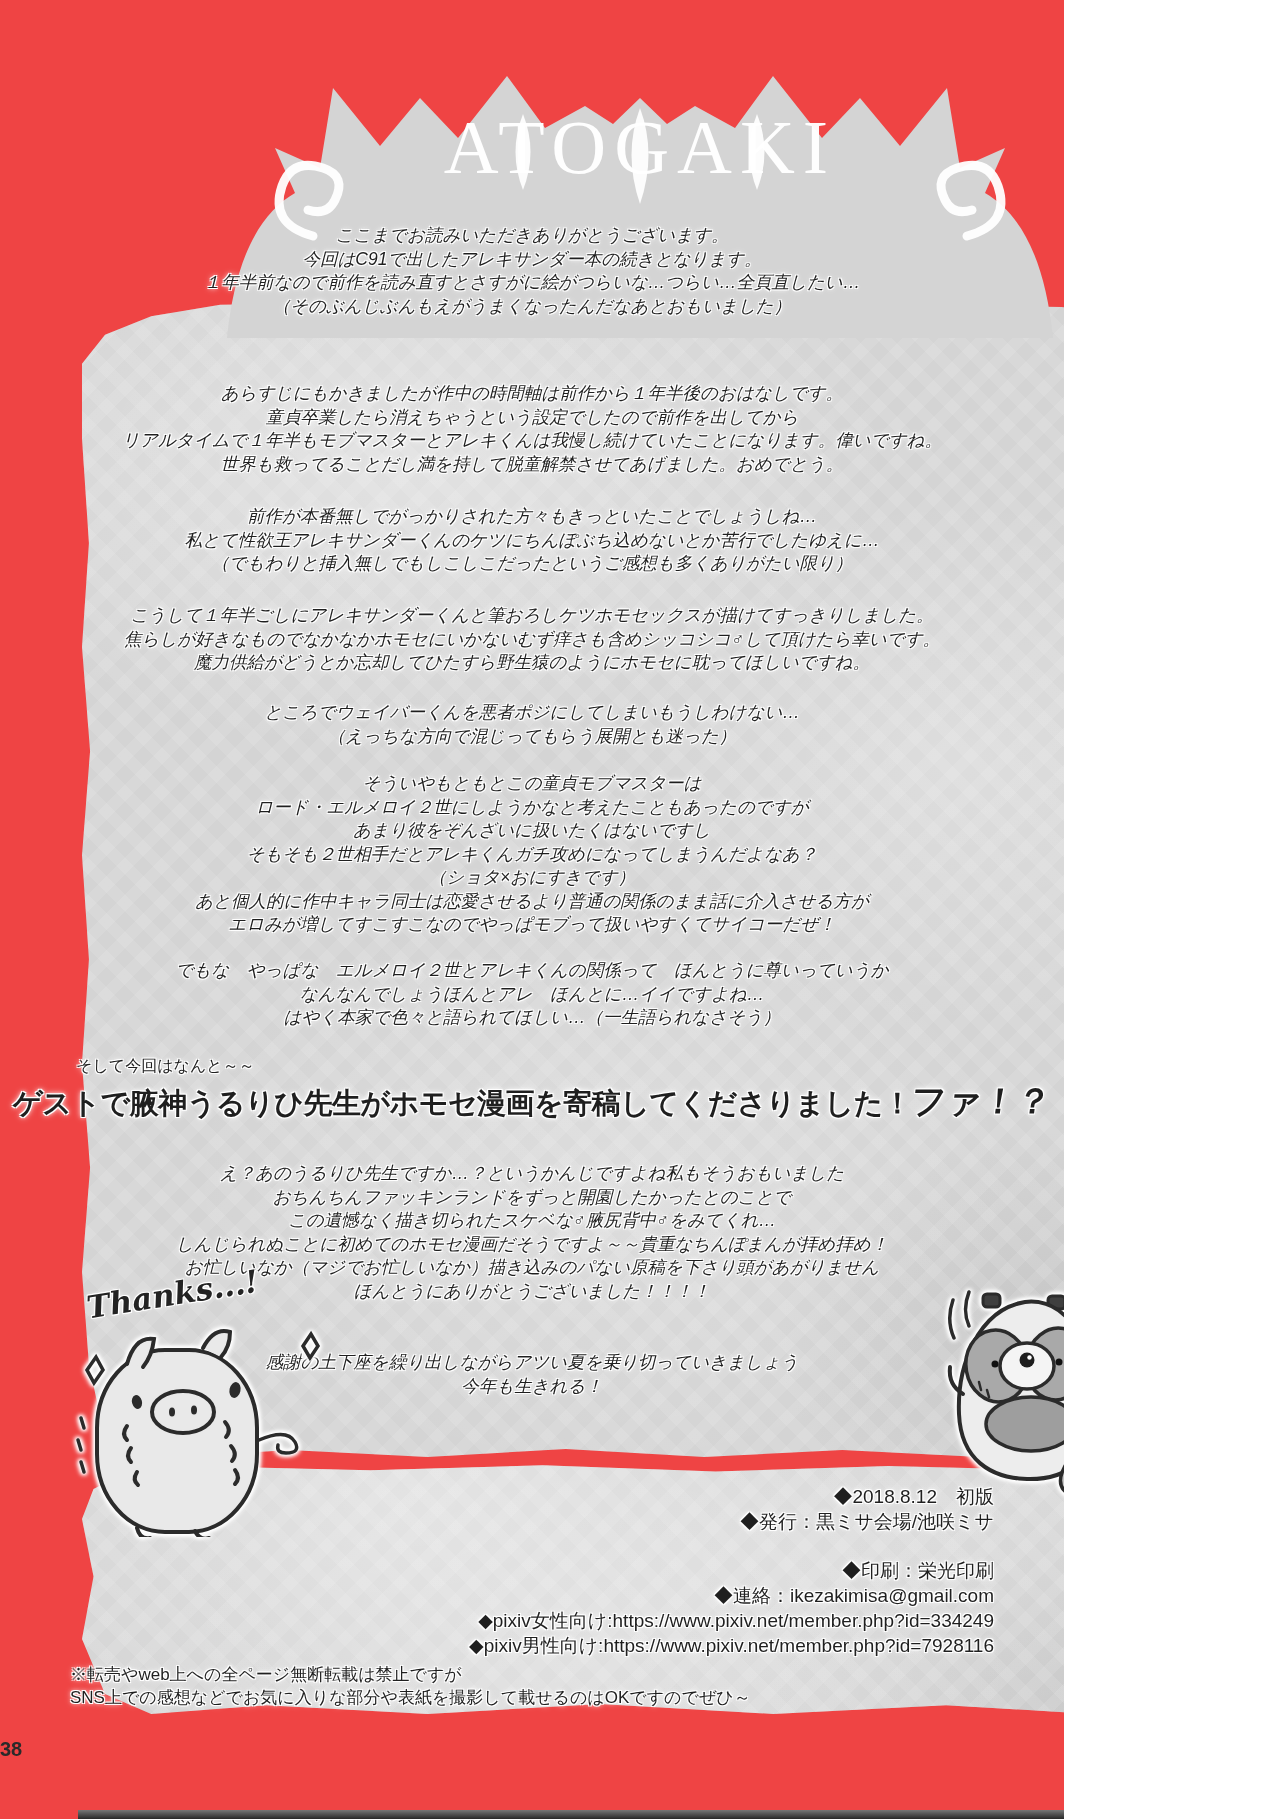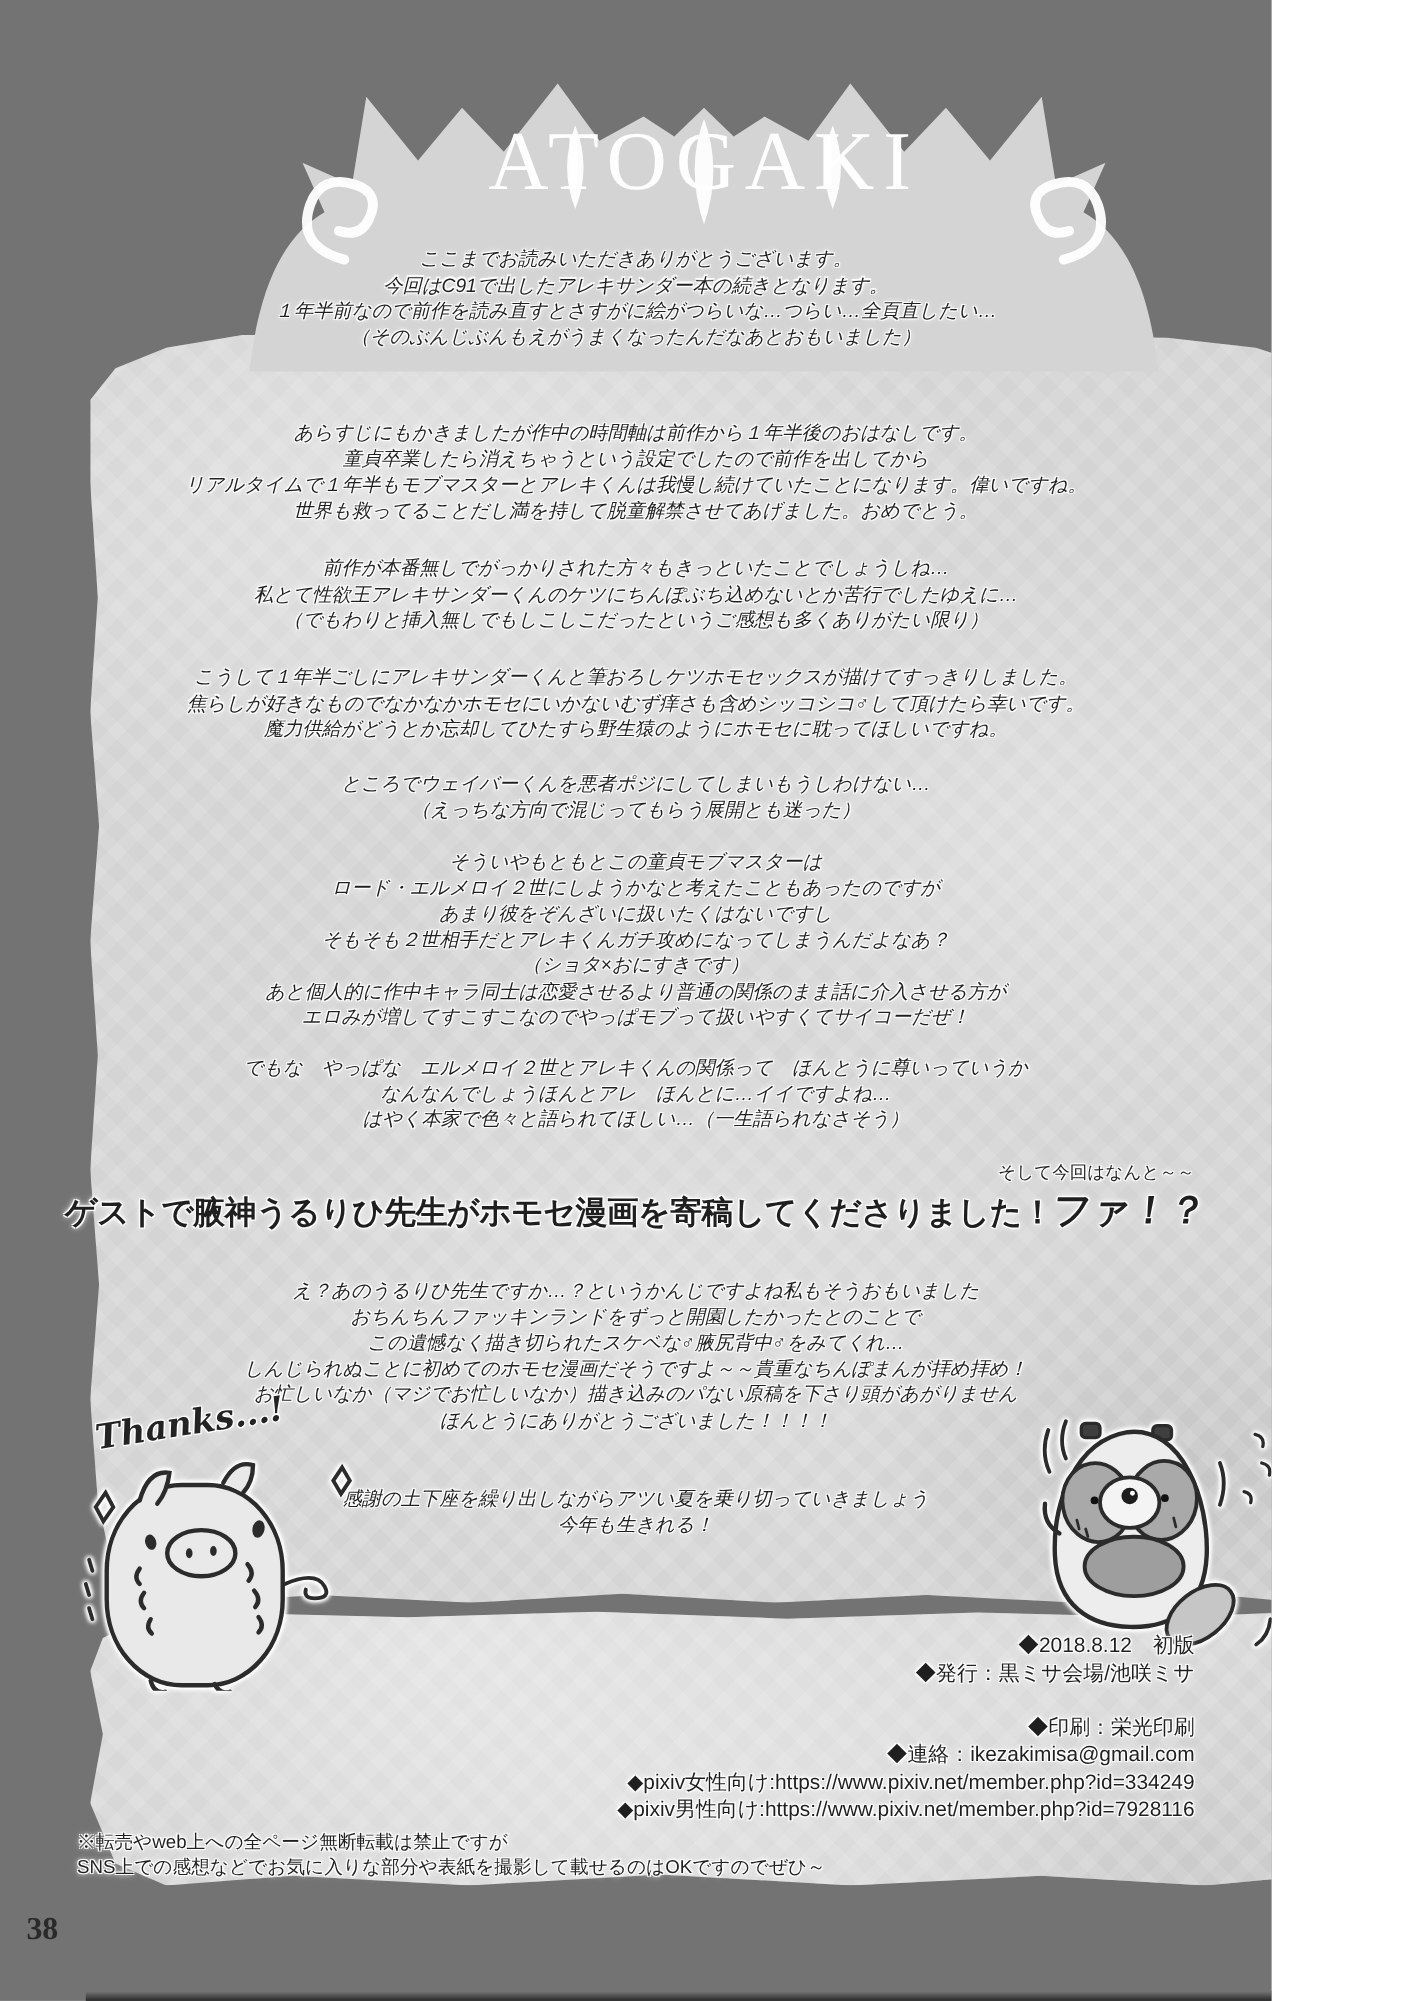--- a/index.html
+++ b/index.html
@@ -1,17 +1,17 @@
 <!DOCTYPE html>
 <html><head>
 <meta charset="utf-8">
 <style>
   html,body{margin:0;padding:0;background:#ffffff;}
-  .page{position:relative;width:1156px;height:1819px;overflow:hidden;
-        background:#737373;font-family:"Liberation Sans",sans-serif;}
+  .page{position:relative;width:1064px;height:1819px;overflow:hidden;
+        background:#ef4444;font-family:"Liberation Sans",sans-serif;}
   .paper{
     background-color:#d4d4d4;
     background-image:
       repeating-linear-gradient(45deg, rgba(255,255,255,.10) 0 12px, rgba(0,0,0,0) 12px 26px),
       repeating-linear-gradient(-45deg, rgba(255,255,255,.10) 0 12px, rgba(0,0,0,0) 12px 26px),
       radial-gradient(700px 420px at 28% 14%, rgba(255,255,255,.32), rgba(0,0,0,0) 70%),
       radial-gradient(520px 380px at 76% 40%, rgba(255,255,255,.22), rgba(0,0,0,0) 70%),
       radial-gradient(600px 420px at 45% 76%, rgba(255,255,255,.20), rgba(0,0,0,0) 70%),
       radial-gradient(420px 300px at 86% 90%, rgba(186,186,186,.55), rgba(0,0,0,0) 70%);
   }
@@ -24,31 +24,31 @@
     clip-path:polygon(1% 10%,4% 3%,10% .8%,25% 2.5%,40% .5%,55% 3%,70% .8%,85% 2.5%,94% .8%,99% 6%,
       100% 25%,99% 45%,100% 65%,98.6% 84%,95% 97%,88% 100%,75% 96.5%,60% 100%,45% 96%,30% 100%,
       16% 96.5%,6% 100%,2% 92%,0% 70%,1% 45%,0% 22%);}
   .crown{position:absolute;left:215px;top:28px;width:850px;height:310px;}
   .title{position:absolute;left:215px;top:104px;width:850px;text-align:center;
     font-family:"Liberation Serif",serif;font-size:76px;font-weight:500;letter-spacing:8px;
     color:rgba(255,255,255,.97);}
   .t{color:#1f1f1f;
      text-shadow:-1px -1px 0 #fff,1px -1px 0 #fff,-1px 1px 0 #fff,1px 1px 0 #fff,0 0 4px #fff,0 0 7px #fff;}
   .para{position:absolute;left:70px;right:70px;text-align:center;font-size:17.5px;line-height:23.5px;font-style:italic;}
-  .lead{position:absolute;left:76px;right:70px;text-align:right;font-size:16px;}
+  .lead{position:absolute;left:76px;right:70px;text-align:left;font-size:16px;}
   .headline{position:absolute;left:0;right:0;top:1080px;text-align:center;
     font-size:29px;font-weight:700;letter-spacing:-.5px;line-height:42px;}
   .headline .exclaim{display:inline-block;font-size:35px;font-weight:800;transform:skewX(-7deg);}
   .colo{position:absolute;left:70px;right:70px;text-align:right;font-size:19px;line-height:25px;}
   .notice{position:absolute;left:70px;right:70px;text-align:left;font-size:17px;line-height:23px;}
   .thanks{position:absolute;left:86px;top:1276px;font-family:"DejaVu Serif",serif;
     font-style:italic;font-size:31px;font-weight:700;transform:rotate(-9deg);color:#232323;
     text-shadow:-1px -1px 0 #fff,1px -1px 0 #fff,-1px 1px 0 #fff,1px 1px 0 #fff,0 0 5px #fff;}
-  .pageno{position:absolute;left:24px;top:1738px;font-family:Liberation Serif, serif;
-    font-size:29px;font-weight:700;color:#2a2a2a;}
+  .pageno{position:absolute;left:0;top:1738px;font-family:Liberation Sans, sans-serif;
+    font-size:20px;font-weight:700;color:#2a2a2a;}
   .strip{position:absolute;left:78px;right:0;top:1810px;height:9px;
     background:linear-gradient(#777,#282828);}
   .doodle{position:absolute;}
   .halo{filter:drop-shadow(0 0 2px #fff) drop-shadow(0 0 2px #fff) drop-shadow(0 0 1px #fff);}
 </style>
 </head>
 <body>
 
 <div class="page">
 

